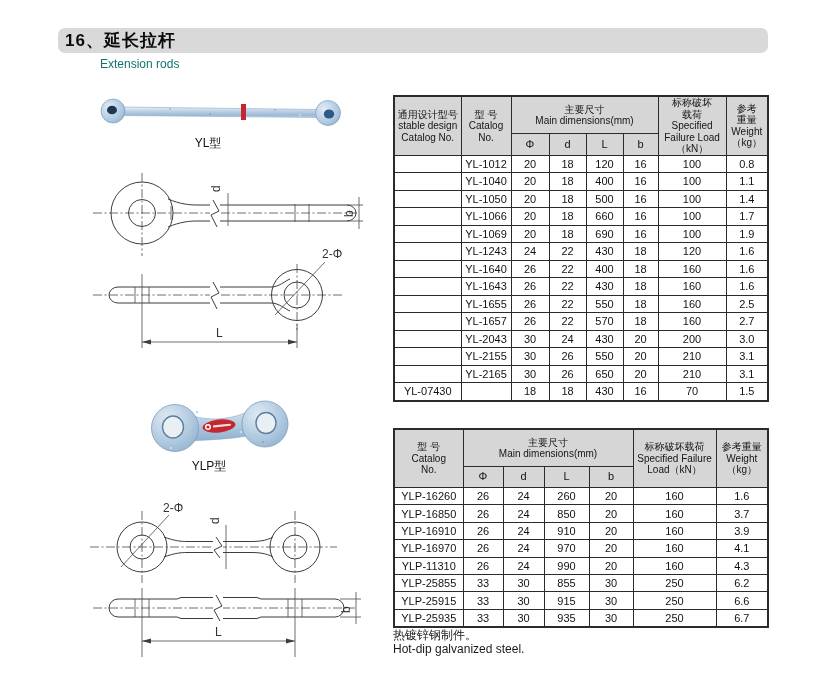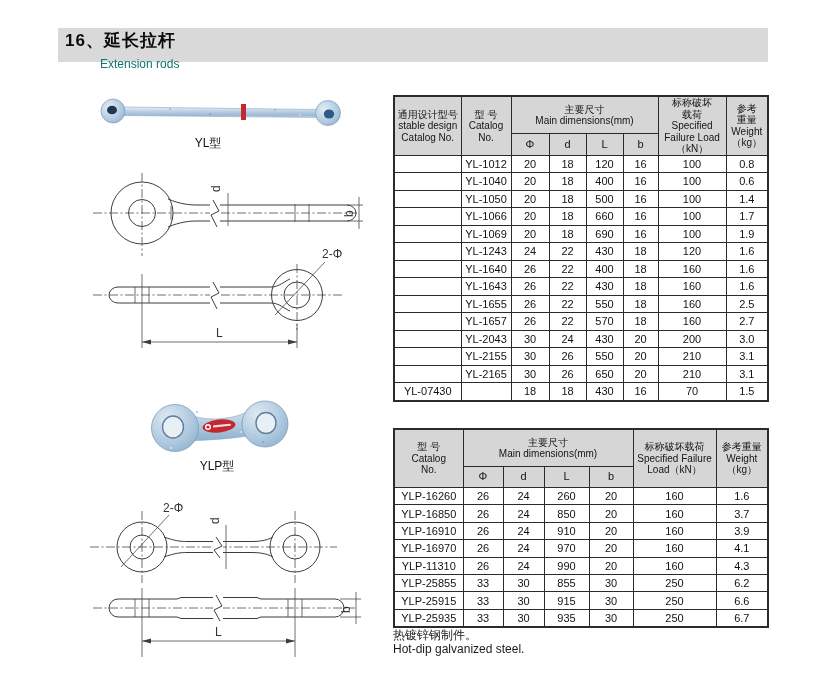--- a/index.html
+++ b/index.html
@@ -1,31 +1,32 @@
 <!DOCTYPE html>
 <html><head>
 <meta charset="utf-8">
 <style>
   html,body{margin:0;padding:0;background:#fff;}
   .page{
     position:relative;width:827px;height:683px;background:#ffffff;overflow:hidden;
     font-family:"Liberation Sans","DejaVu Sans",sans-serif;color:#111;
   }
   .title-band{
-    position:absolute;left:58px;top:28px;width:710px;height:34px;
+    position:absolute;left:58px;top:28px;width:710px;height:25px;
     background:#d9d9d9;
+    border-radius:7px;
   }
   .title-band h1{
     margin:0;padding-left:7px;font-size:17px;line-height:25px;font-weight:bold;color:#0b0b0b;
     letter-spacing:1px;
   }
   .subtitle{position:absolute;left:100px;top:57px;font-size:12px;color:#0f766e;}
   .product-label{position:absolute;width:130px;text-align:center;font-size:12px;color:#111;}
   .label-yl{left:143px;top:135px;}
-  .label-ylp{left:152px;top:458px;text-align:center;}
+  .label-ylp{left:144px;top:458px;text-align:center;}
   svg{position:absolute;overflow:visible;}
   svg text{font-family:"Liberation Sans","DejaVu Sans",sans-serif;fill:#333;}
 
   .spec-table{
     position:absolute;border-collapse:collapse;table-layout:fixed;background:#fff;
     border:2px solid #2b2b2b;
   }
   .spec-table th,.spec-table td{
     border:1px solid #2b2b2b;text-align:center;vertical-align:middle;padding:0;overflow:hidden;
   }
@@ -245,21 +246,21 @@
           <td>0.8</td>
         </tr>
         <tr>
           <td></td>
           <td>YL-1040</td>
           <td>20</td>
           <td>18</td>
           <td>400</td>
           <td>16</td>
           <td>100</td>
-          <td>0.6</td>
+          <td>1.1</td>
         </tr>
         <tr>
           <td></td>
           <td>YL-1050</td>
           <td>20</td>
           <td>18</td>
           <td>500</td>
           <td>16</td>
           <td>100</td>
           <td>1.4</td>

